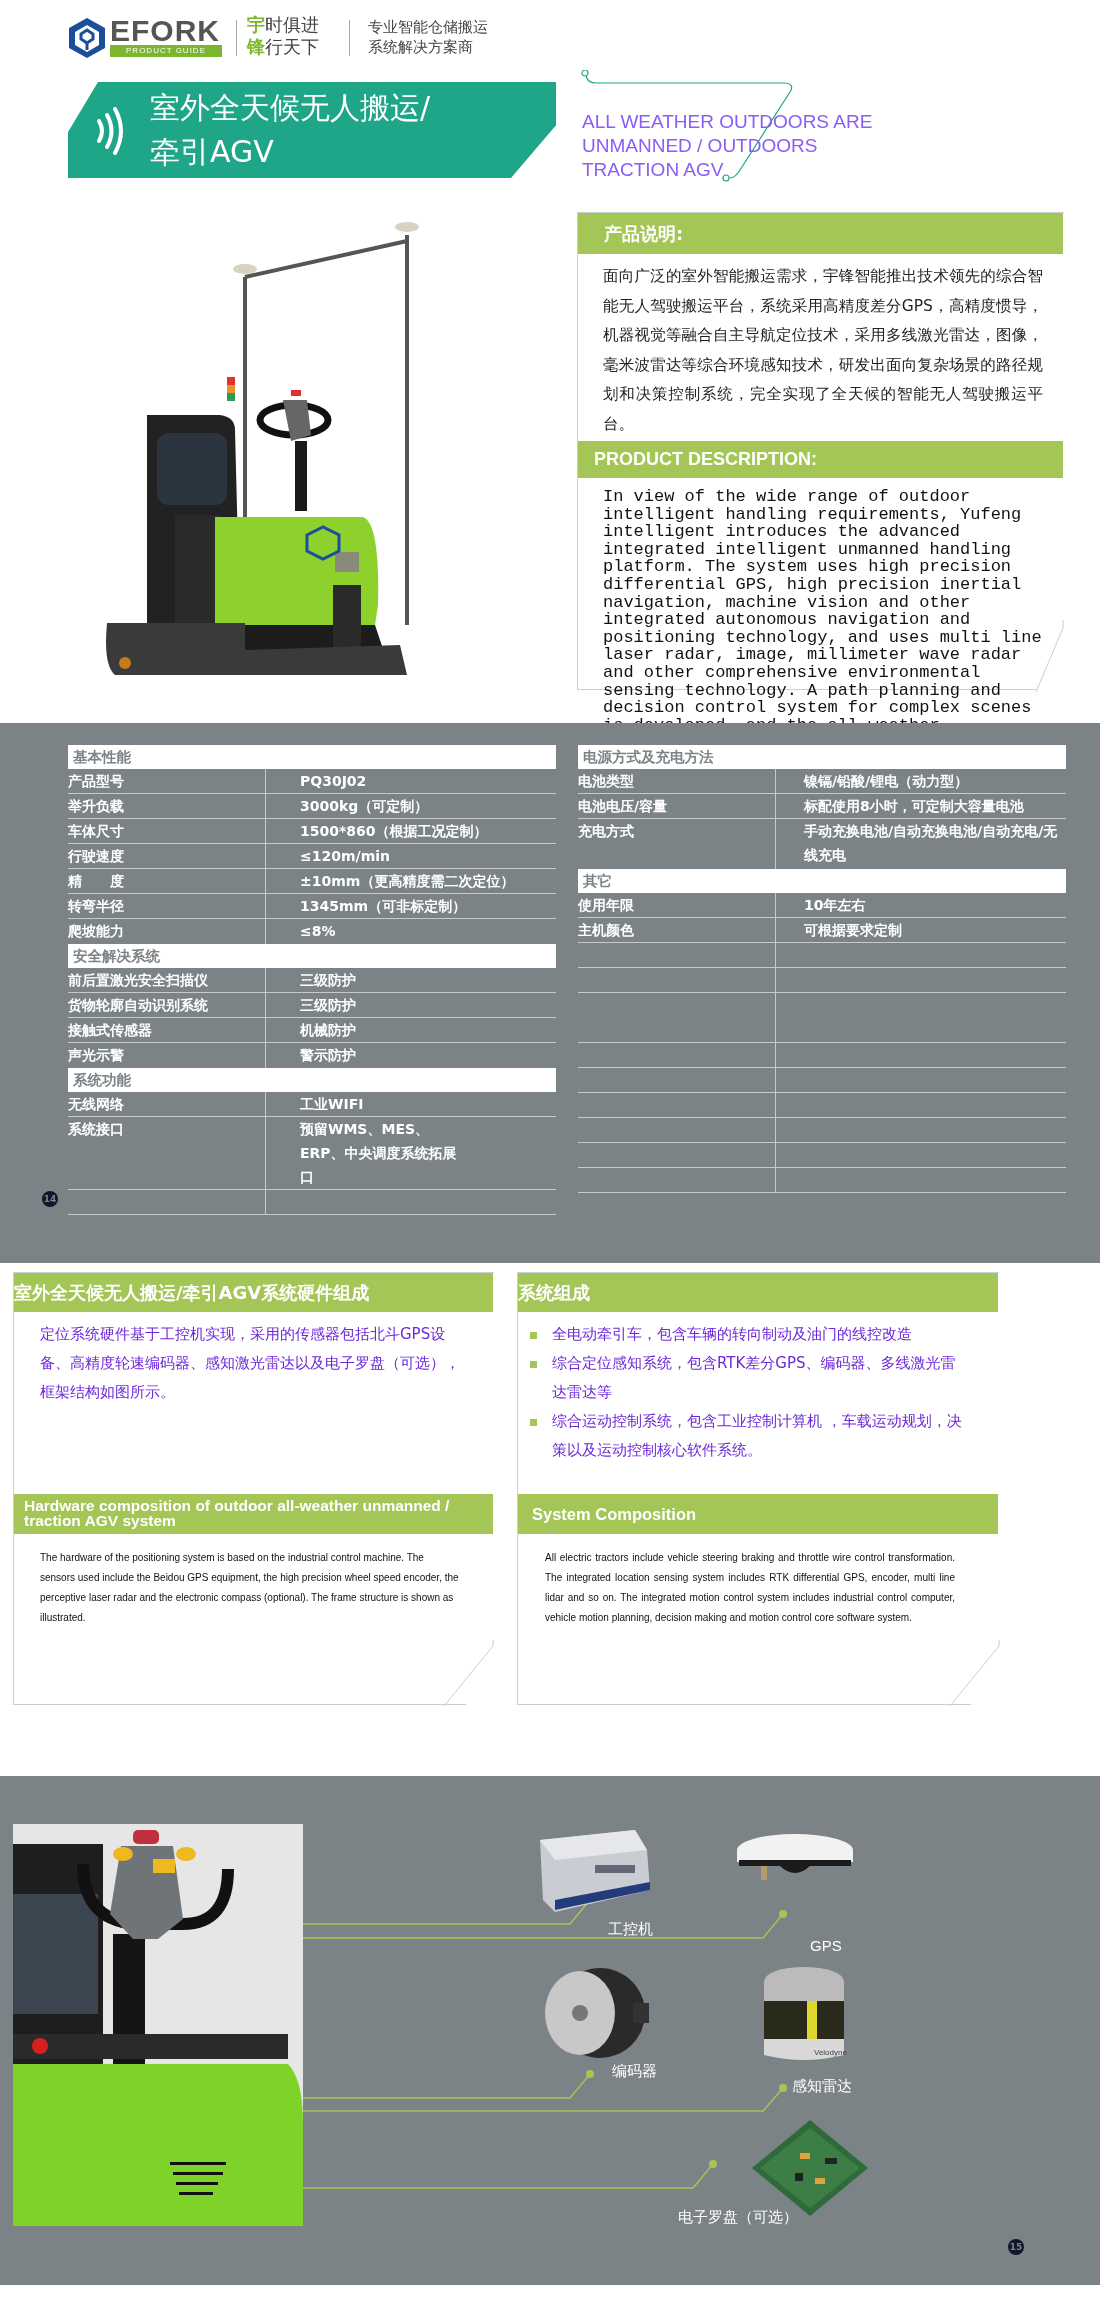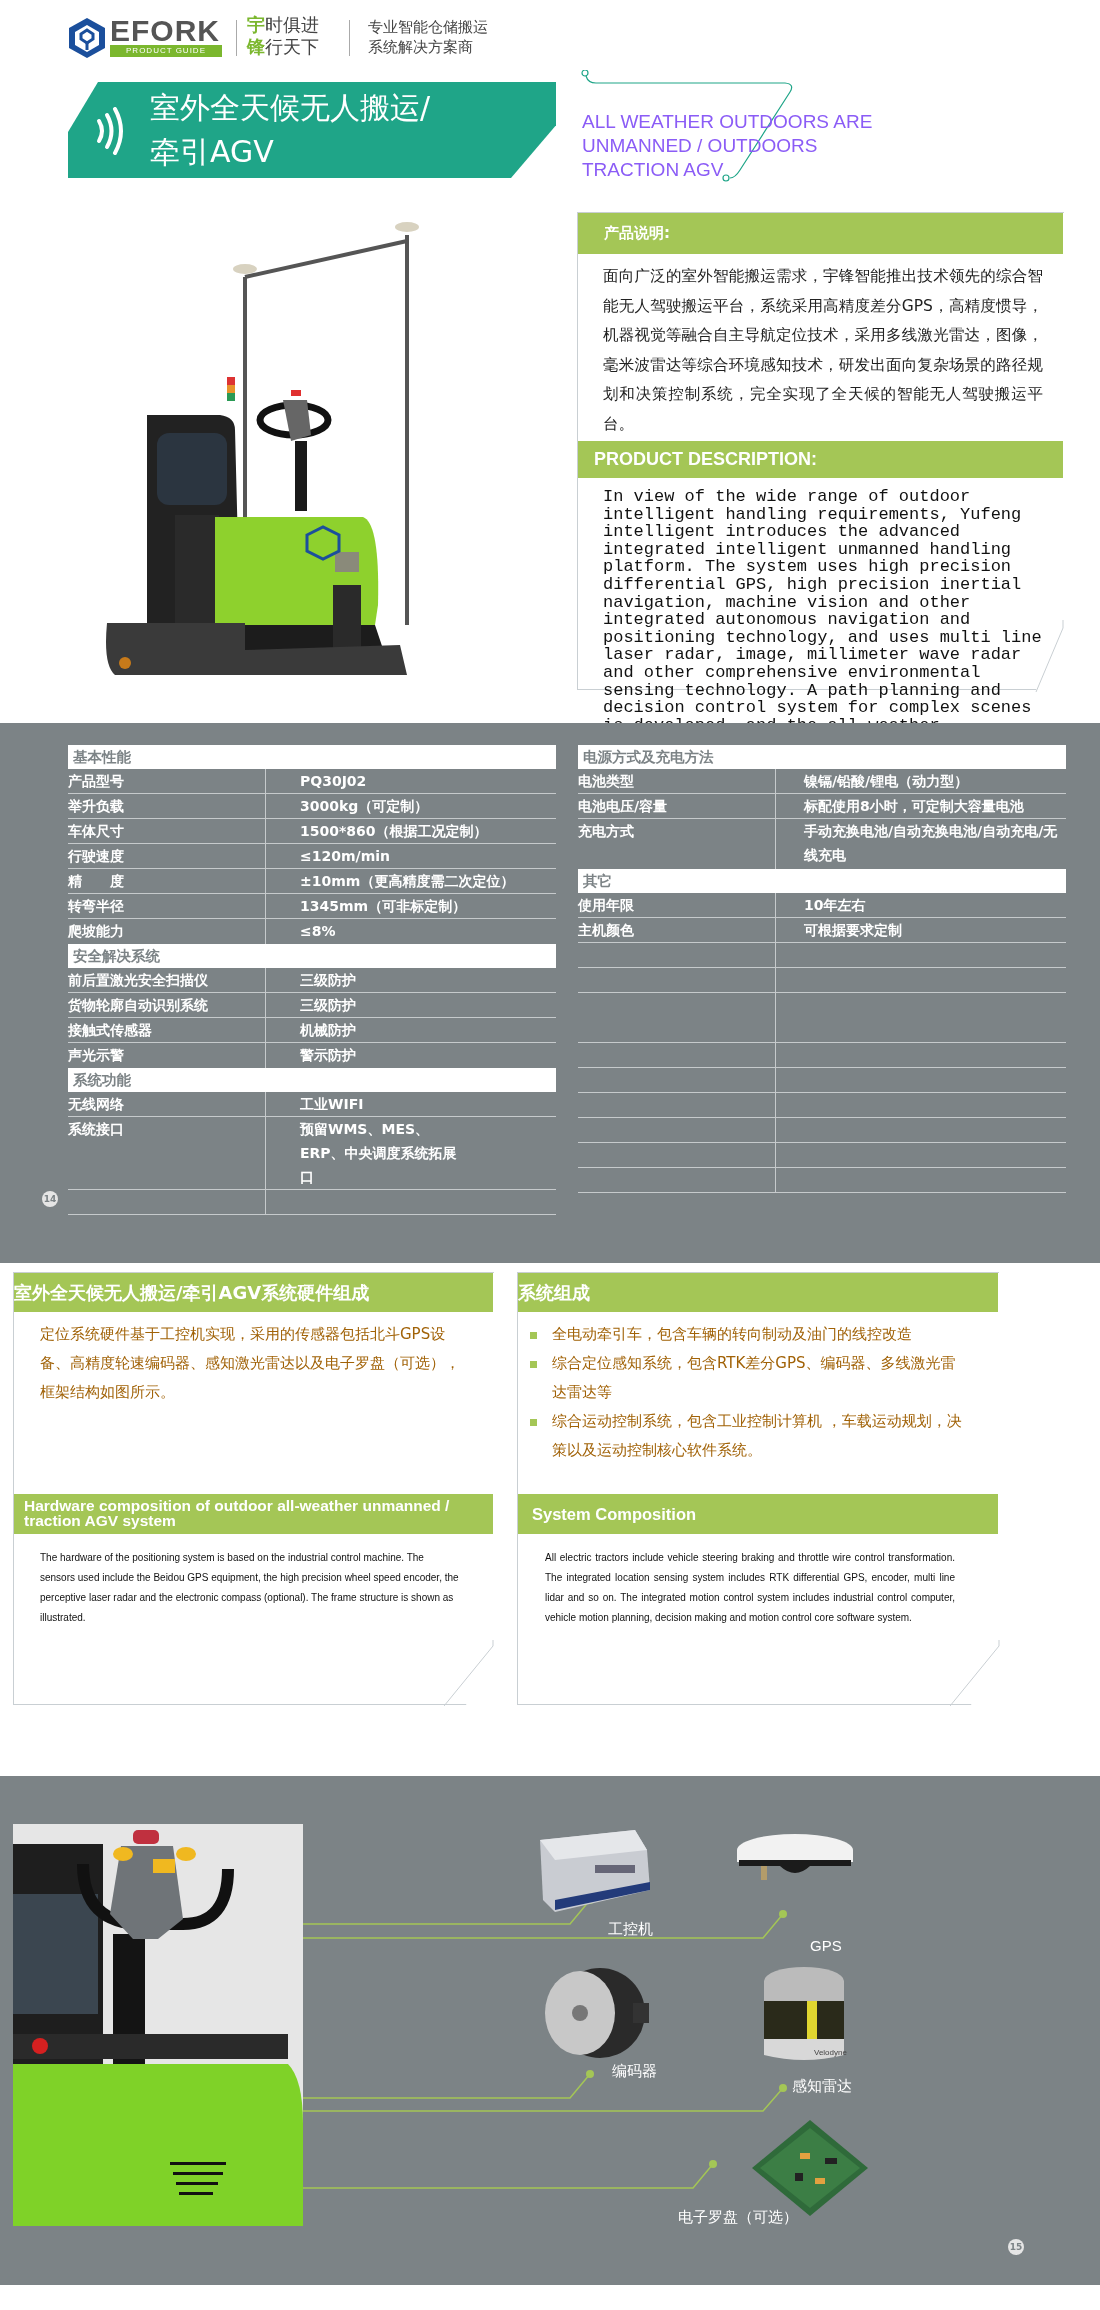--- a/index.html
+++ b/index.html
@@ -15,40 +15,40 @@
   .tagline{font-size:15px;line-height:20px;color:#444}
   .banner{left:68px;top:82px;width:488px;height:96px;background:#1fa588;clip-path:polygon(30px 0,100% 0,100% 45%,calc(100% - 45px) 100%,0 100%,0 52%)}
   .banner-title{left:150px;top:86px;color:#fff;font-size:30px;line-height:44px;width:400px}
   .wave-icon{left:95px;top:107px;width:30px;height:48px}
   .en-title{left:582px;top:110px;font-size:19px;line-height:24px;color:#8b5cf6;font-family:"Liberation Sans",sans-serif;width:300px}
   .deco-line{left:580px;top:70px;width:420px;height:120px}
   
   .desc-box{left:577px;top:212px;width:487px;height:478px;border:1px solid #c9cfd3;border-right:none;background:#fff;clip-path:polygon(0 0,100% 0,100% 87%,calc(100% - 28px) 100%,0 100%)}
   .desc-border-diag{left:1035px;top:620px;width:30px;height:72px}
   .gbar{background:#a4c656;color:#fff;font-weight:bold}
-  .desc-h1{left:578px;top:213px;width:485px;height:41px;padding-left:26px;font-size:15px;line-height:41px}
+  .desc-h1{left:578px;top:213px;width:485px;height:41px;padding-left:26px;font-size:18px;line-height:41px}
   .desc-cn{left:603px;top:262px;width:440px;font-size:15.5px;line-height:29.5px;color:#222;text-align:justify}
   .desc-h2{left:578px;top:441px;width:485px;height:37px;padding-left:16px;font-size:18px;line-height:37px;font-family:"Liberation Sans",sans-serif}
   .desc-en{left:603px;top:488px;width:445px;font-size:17px;line-height:17.6px;font-family:Liberation Mono, monospace;color:#111}
   
   .vehicle{left:95px;top:205px;width:360px;height:490px}
   
   .band1{left:0;top:723px;width:1100px;height:540px;background:#7c8386}
   .spec-table{width:488px}
   .spec-table .sect{height:24px;background:#fff;color:#7c8386;font-size:14.5px;line-height:24px;padding-left:5px;font-weight:bold}
   .spec-table .row{display:flex;border-bottom:1.5px solid #c6cacc;color:#fff;font-size:14px;font-weight:bold;min-height:25px}
   .spec-table .k{width:198px;border-right:1px solid #c6cacc;padding-left:0;line-height:24px}
   .spec-table .v{flex:1;padding-left:34px;line-height:24px;font-family:"DejaVu Sans",sans-serif}
   .spec-table .row.tall{min-height:50px}
-  .page-num{width:16px;height:16px;border-radius:50%;background:#e5e5e5;color:#7c8386;font-size:9px;line-height:16px;text-align:center;font-weight:bold}
+  .page-num{width:16px;height:16px;border-radius:50%;background:#0f172a;color:#7c8386;font-size:9px;line-height:16px;text-align:center;font-weight:bold}
   
   .card{background:#fff;border:1px solid #c9cfd3;border-right:none}
   .card-clip{clip-path:polygon(0 0,100% 0,100% 86%,calc(100% - 28px) 100%,0 100%)}
   .card-h{height:39px;font-size:18px;line-height:39px}
-  .card-cn{font-size:15px;line-height:29px;color:#a16207}
+  .card-cn{font-size:15px;line-height:29px;color:#6d28d9}
   .card-en{font-size:10px;line-height:20px;color:#111;font-family:"Liberation Sans",sans-serif}
   .bullets li{list-style:none;position:relative;padding-left:22px}
   .bullets li::before{content:"";position:absolute;left:0;top:12px;width:7px;height:7px;background:#a4c656}
   
   .band2{left:0;top:1776px;width:1100px;height:509px;background:#7c8386}
   .photo{left:13px;top:1824px;width:290px;height:402px;background:#e6e6e6;overflow:hidden}
   .label{color:#fff;font-size:15px}
   .conn{stroke:#a4c656;stroke-width:1.5;fill:none}
 </style>
 </head>

